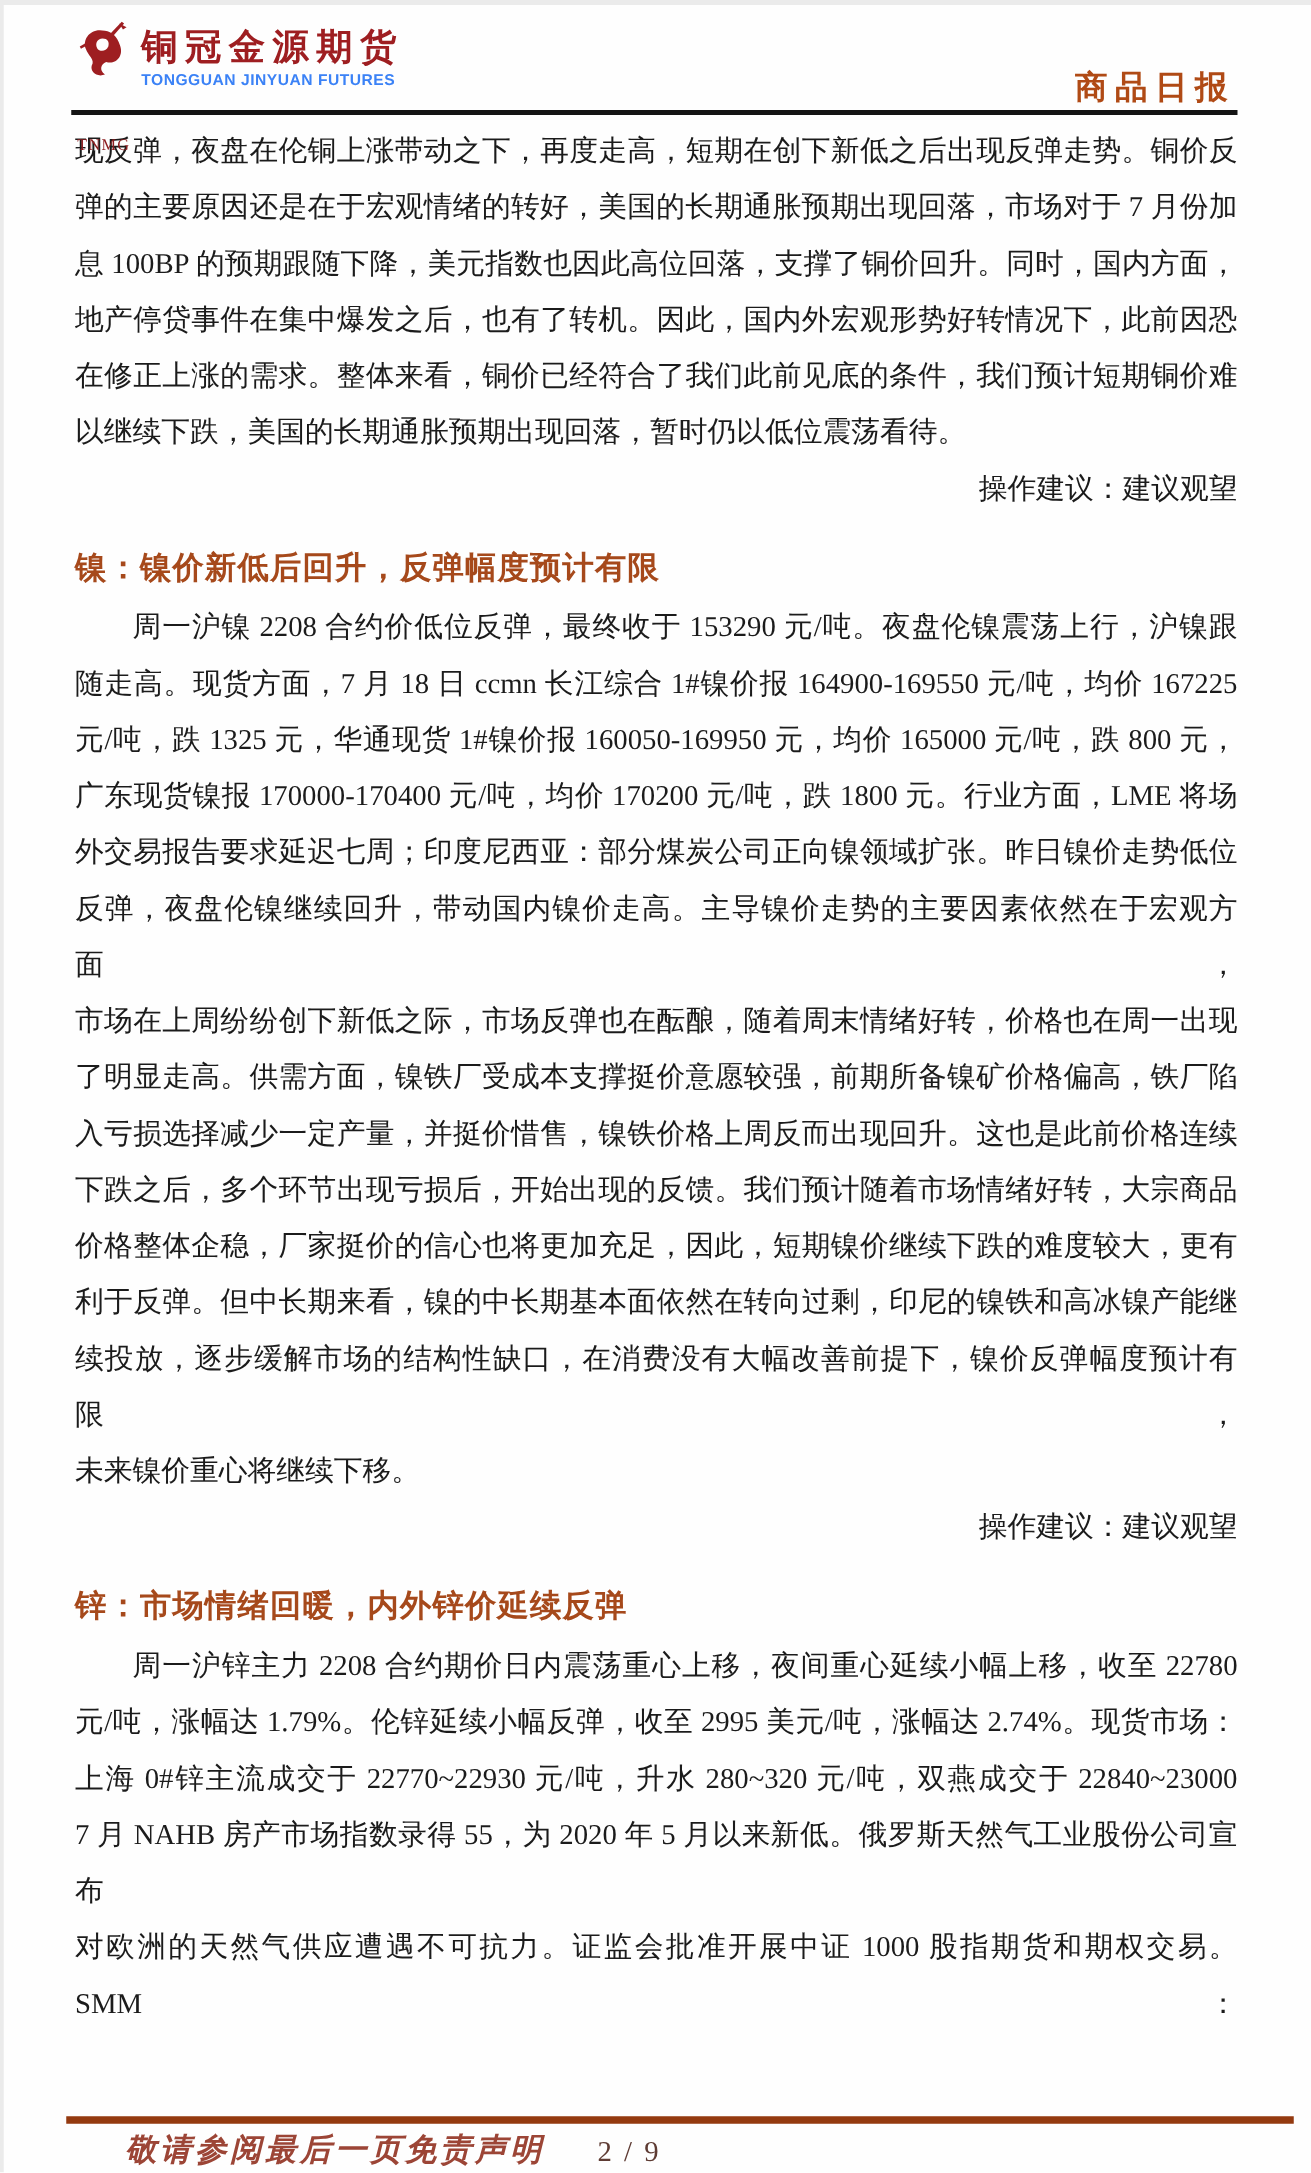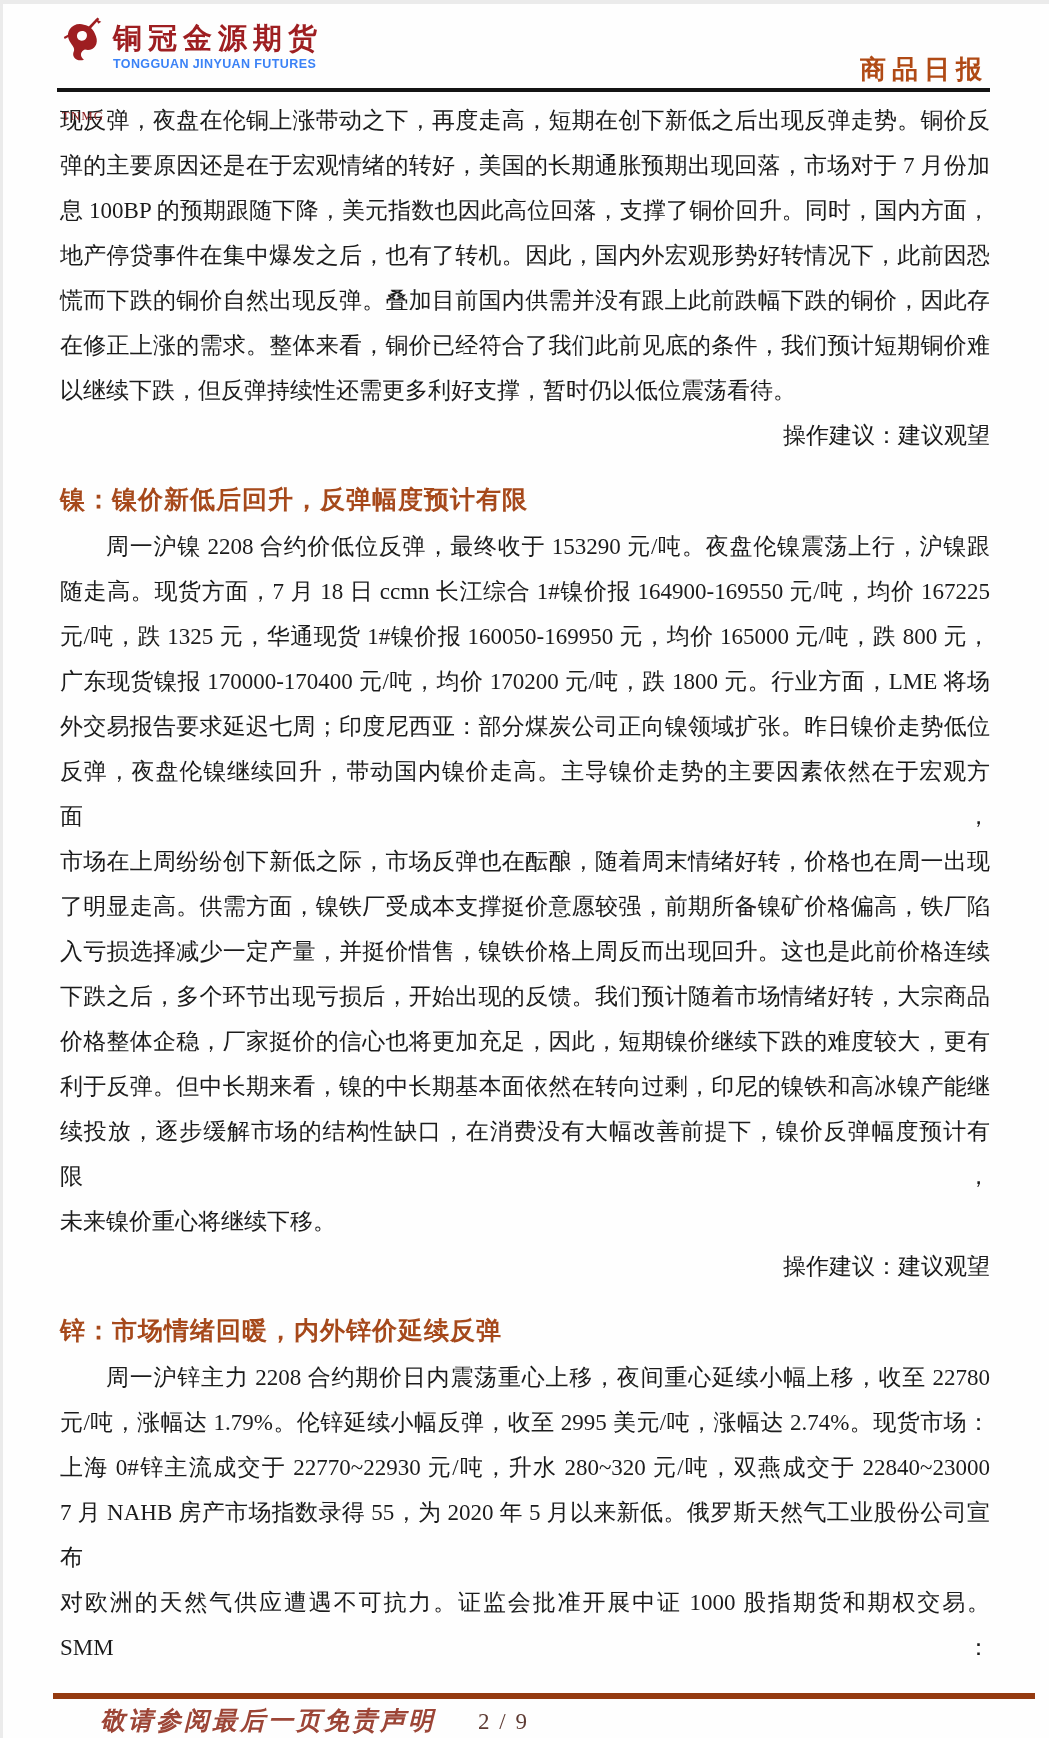--- a/index.html
+++ b/index.html
@@ -112,23 +112,22 @@
     <div class="report-type">商品日报</div>
   </div>
 
   <div class="content">
 
     <div class="para">
       <div class="line">现反弹，夜盘在伦铜上涨带动之下，再度走高，短期在创下新低之后出现反弹走势。铜价反</div>
       <div class="line">弹的主要原因还是在于宏观情绪的转好，美国的长期通胀预期出现回落，市场对于 7 月份加</div>
       <div class="line">息 100BP 的预期跟随下降，美元指数也因此高位回落，支撑了铜价回升。同时，国内方面，</div>
       <div class="line">地产停贷事件在集中爆发之后，也有了转机。因此，国内外宏观形势好转情况下，此前因恐</div>
-      <div class="line">慌而下跌的铜价自然出现反弹。叠加目前国内供需并没有跟上此前跌幅下跌的铜价，因此存</div>
       <div class="line">在修正上涨的需求。整体来看，铜价已经符合了我们此前见底的条件，我们预计短期铜价难</div>
-      <div class="line end">以继续下跌，但反弹持续性还需更多利好支撑，暂时仍以低位震荡看待。</div>
+      <div class="line end">以继续下跌，美国的长期通胀预期出现回落，暂时仍以低位震荡看待。</div>
       <div class="advice">操作建议：建议观望</div>
     </div>
 
     <h2 class="section-heading">镍：镍价新低后回升，反弹幅度预计有限</h2>
     <div class="para">
       <div class="line indent">周一沪镍 2208 合约价低位反弹，最终收于 153290 元/吨。夜盘伦镍震荡上行，沪镍跟</div>
       <div class="line">随走高。现货方面，7 月 18 日 ccmn 长江综合 1#镍价报 164900-169550 元/吨，均价 167225</div>
       <div class="line">元/吨，跌 1325 元，华通现货 1#镍价报 160050-169950 元，均价 165000 元/吨，跌 800 元，</div>
       <div class="line">广东现货镍报 170000-170400 元/吨，均价 170200 元/吨，跌 1800 元。行业方面，LME 将场</div>
       <div class="line">外交易报告要求延迟七周；印度尼西亚：部分煤炭公司正向镍领域扩张。昨日镍价走势低位</div>

